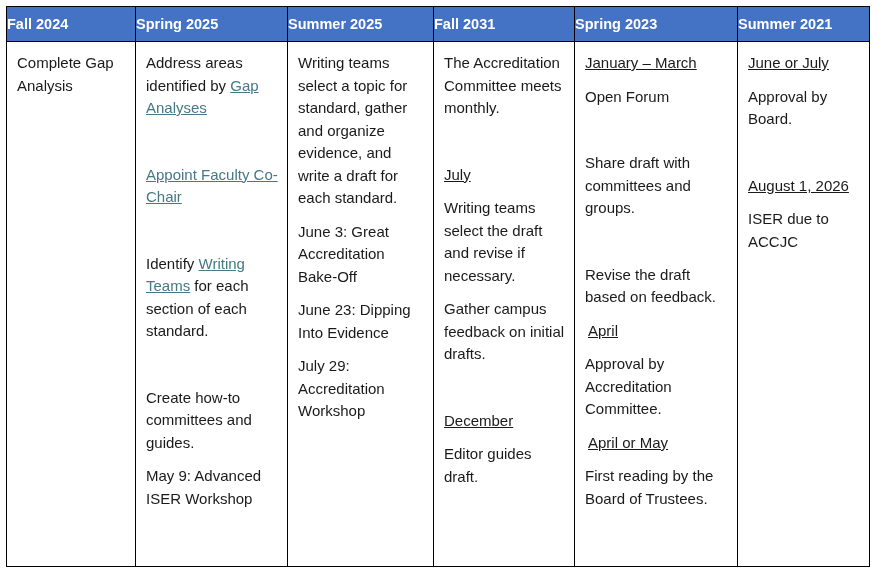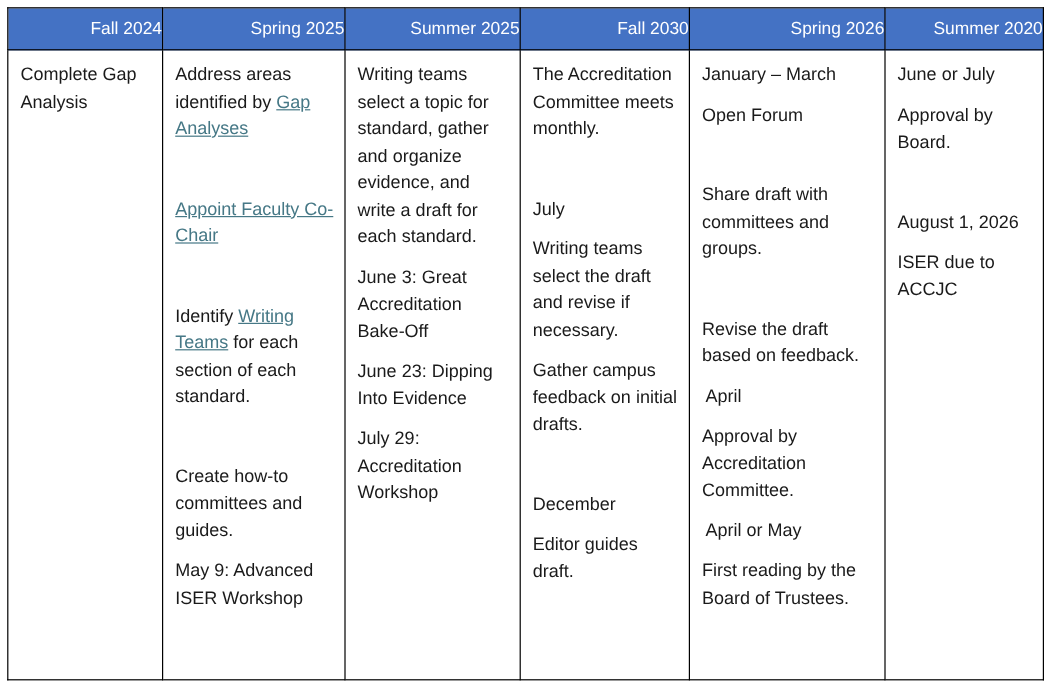--- a/index.html
+++ b/index.html
@@ -1,49 +1,49 @@
 <!DOCTYPE html>
 <html><head>
   <meta charset="utf-8">
   <style>
     html, body { margin:0; padding:0; background:#ffffff; }
     body { width:876px; height:577px; position:relative; overflow:hidden;
       font-family:"Liberation Sans", "DejaVu Sans", sans-serif; color:#1a1a1a; }
     table { position:absolute; left:6px; top:6px; border-collapse:collapse; table-layout:fixed; }
     th, td { border:1px solid #000; }
-    th { background:#4472c4; color:#fff; font-weight:normal; font-size:14.5px;
-      height:34px; padding:0; text-align:right; vertical-align:middle; }
+    th { background:#4472c4; color:#fff; font-weight:bold; font-size:14.5px;
+      height:34px; padding:0; text-align:left; vertical-align:middle; }
     td { vertical-align:top; padding:10px 8px 0 10px; height:514px; font-size:15px; line-height:22.5px; }
     td p { margin:0; }
     .gap-s { height:11px; }
     .gap-xl { height:44px; }
     .link { color:#467886; text-decoration:underline; cursor:pointer; }
-    .ul { }
+    .ul { text-decoration:underline; }
     .ind { padding-left:3px; }
   </style>
 </head>
 <body>
 
 <table>
   <colgroup>
     <col style="width:129px">
       <col style="width:152px">
       <col style="width:146px">
     <col style="width:141px">
       <col style="width:163px">
       <col style="width:132px">
   </colgroup>
   <thead>
     <tr>
       <th>Fall 2024</th>
       <th>Spring 2025</th>
       <th>Summer 2025</th>
-      <th>Fall 2030</th>
-      <th>Spring 2026</th>
-      <th>Summer 2020</th>
+      <th>Fall 2031</th>
+      <th>Spring 2023</th>
+      <th>Summer 2021</th>
     </tr>
   </thead>
   <tbody>
     <tr>
       <td>
         <p>Complete Gap Analysis</p>
       </td>
       <td>
         <p><span>Address areas identified by </span><a class="link">Gap Analyses</a></p>
         <div class="gap-xl"></div>

